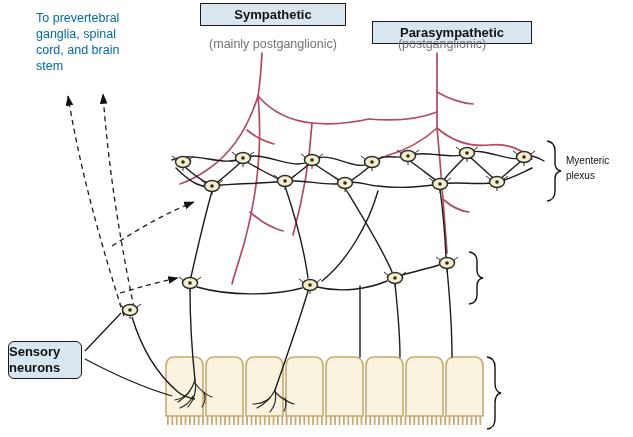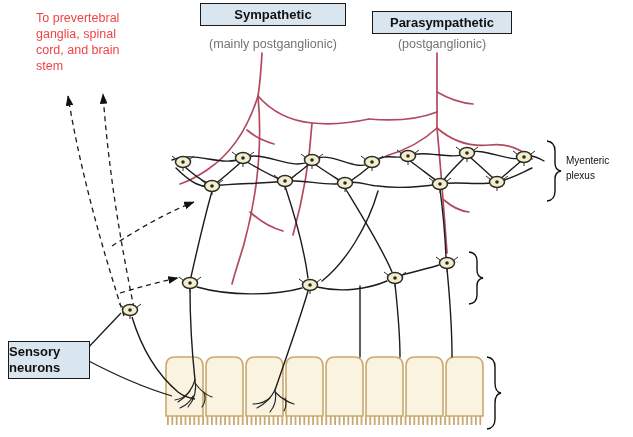--- a/index.html
+++ b/index.html
@@ -2,21 +2,21 @@
 <html><head>
 <meta charset="utf-8">
 <style>
   html,body{margin:0;padding:0;background:#fff;}
   .stage{
     position:relative;width:633px;height:437px;background:#ffffff;
     font-family:"Liberation Sans",sans-serif;color:#111;overflow:hidden;
     outline:1px solid #cfcfcf;
   }
   .stage svg{position:absolute;left:0;top:0;}
-  .lbl{position:absolute;font-size:12.5px;line-height:16px;color:#ef4444;}
+  .lbl{position:absolute;font-size:12.5px;line-height:16px;color:#0369a1;}
   .tag-box{
     position:absolute;background:#d9e6ef;border:1.6px solid #1a1a1a;
     font-weight:bold;font-size:13px;display:flex;align-items:center;
     justify-content:center;text-align:left;box-sizing:border-box;
   }
   .note{position:absolute;font-size:12.5px;text-align:center;color:#737373;}
   .side{position:absolute;font-size:10px;line-height:15px;color:#111;}
 </style>
 </head>
 <body>
@@ -149,21 +149,21 @@
         <use href="#neuron" xlink:href="#neuron" x="447" y="263"></use>
         <use href="#neuron" xlink:href="#neuron" x="130" y="310"></use>
       </g>
   </svg>
 
   <div class="lbl" style="left:36px;top:10px;width:106px;">To prevertebral ganglia, spinal cord, and brain stem</div>
 
   <div class="tag-box" style="left:200px;top:3px;width:146px;height:23px;">Sympathetic</div>
   <div class="note" style="left:186px;top:37px;width:174px;">(mainly postganglionic)</div>
 
-  <div class="tag-box" style="left:372px;top:11px;width:140px;height:23px;">Parasympathetic</div>
+  <div class="tag-box" style="left:372px;top:21px;width:160px;height:23px;">Parasympathetic</div>
   <div class="note" style="left:372px;top:37px;width:140px;">(postganglionic)</div>
 
   <div class="side" style="left:566px;top:153px;width:62px;">Myenteric plexus</div>
 
 
 
-  <div class="tag-box" style="left:8px;top:341px;width:82px;height:38px;line-height:16px;">Sensory neurons</div>
+  <div class="tag-box" style="left:8px;top:341px;width:74px;height:38px;line-height:16px;border-radius:6px;">Sensory neurons</div>
 </div>
 
 </body></html>

